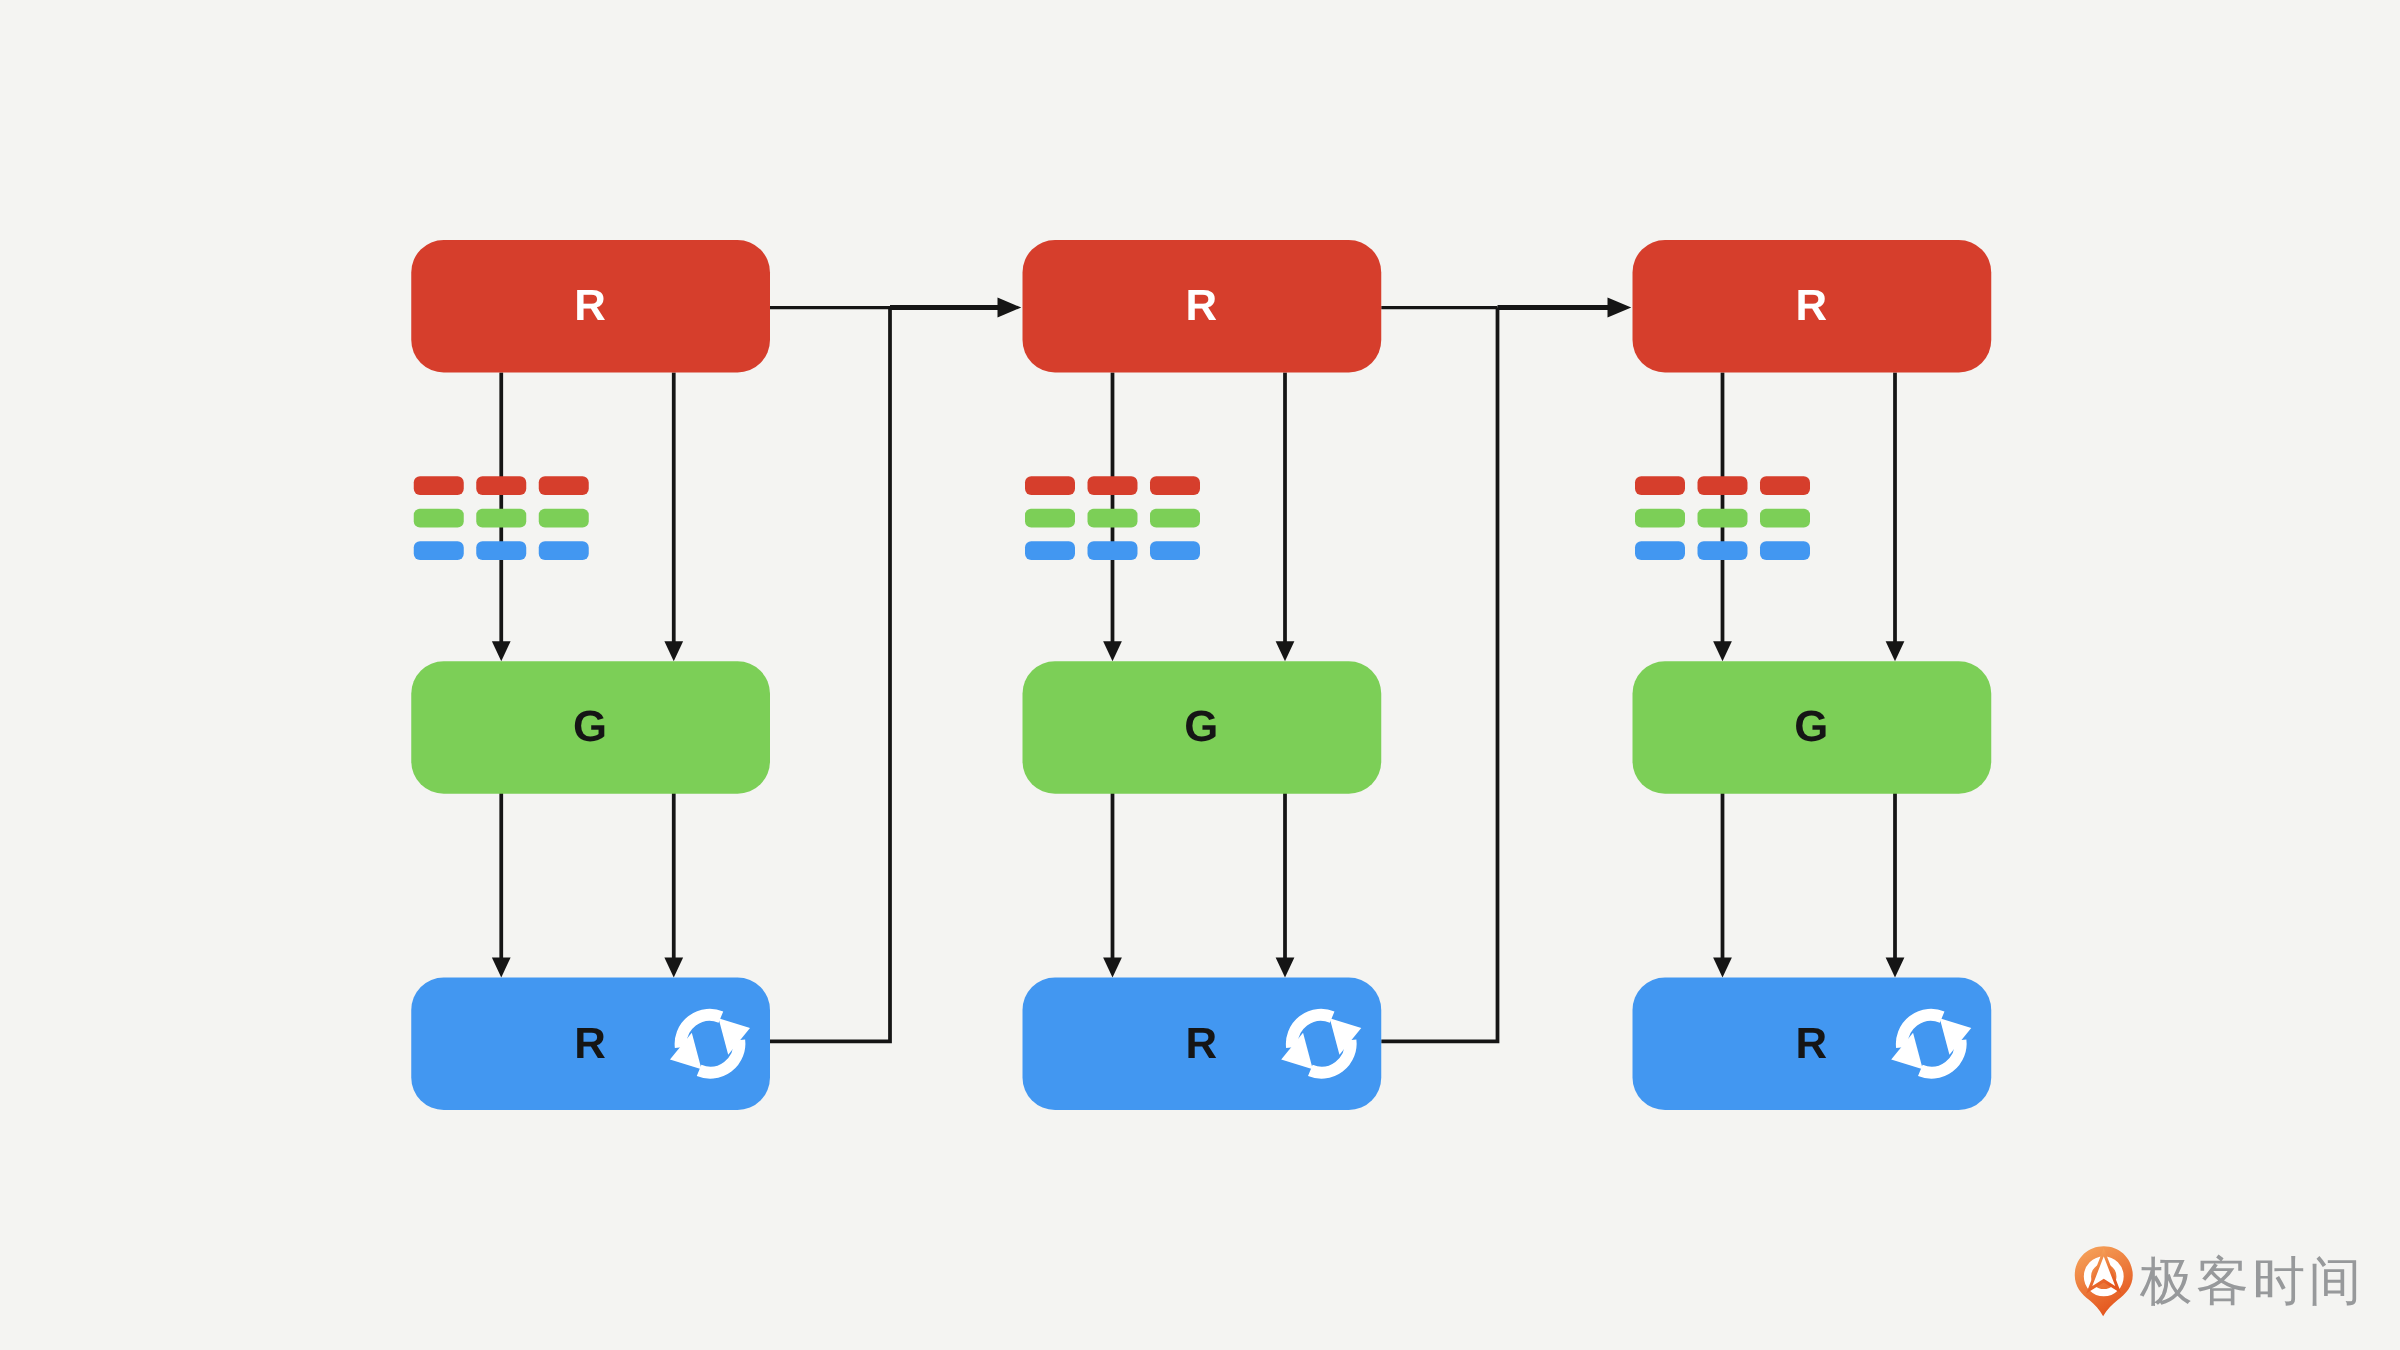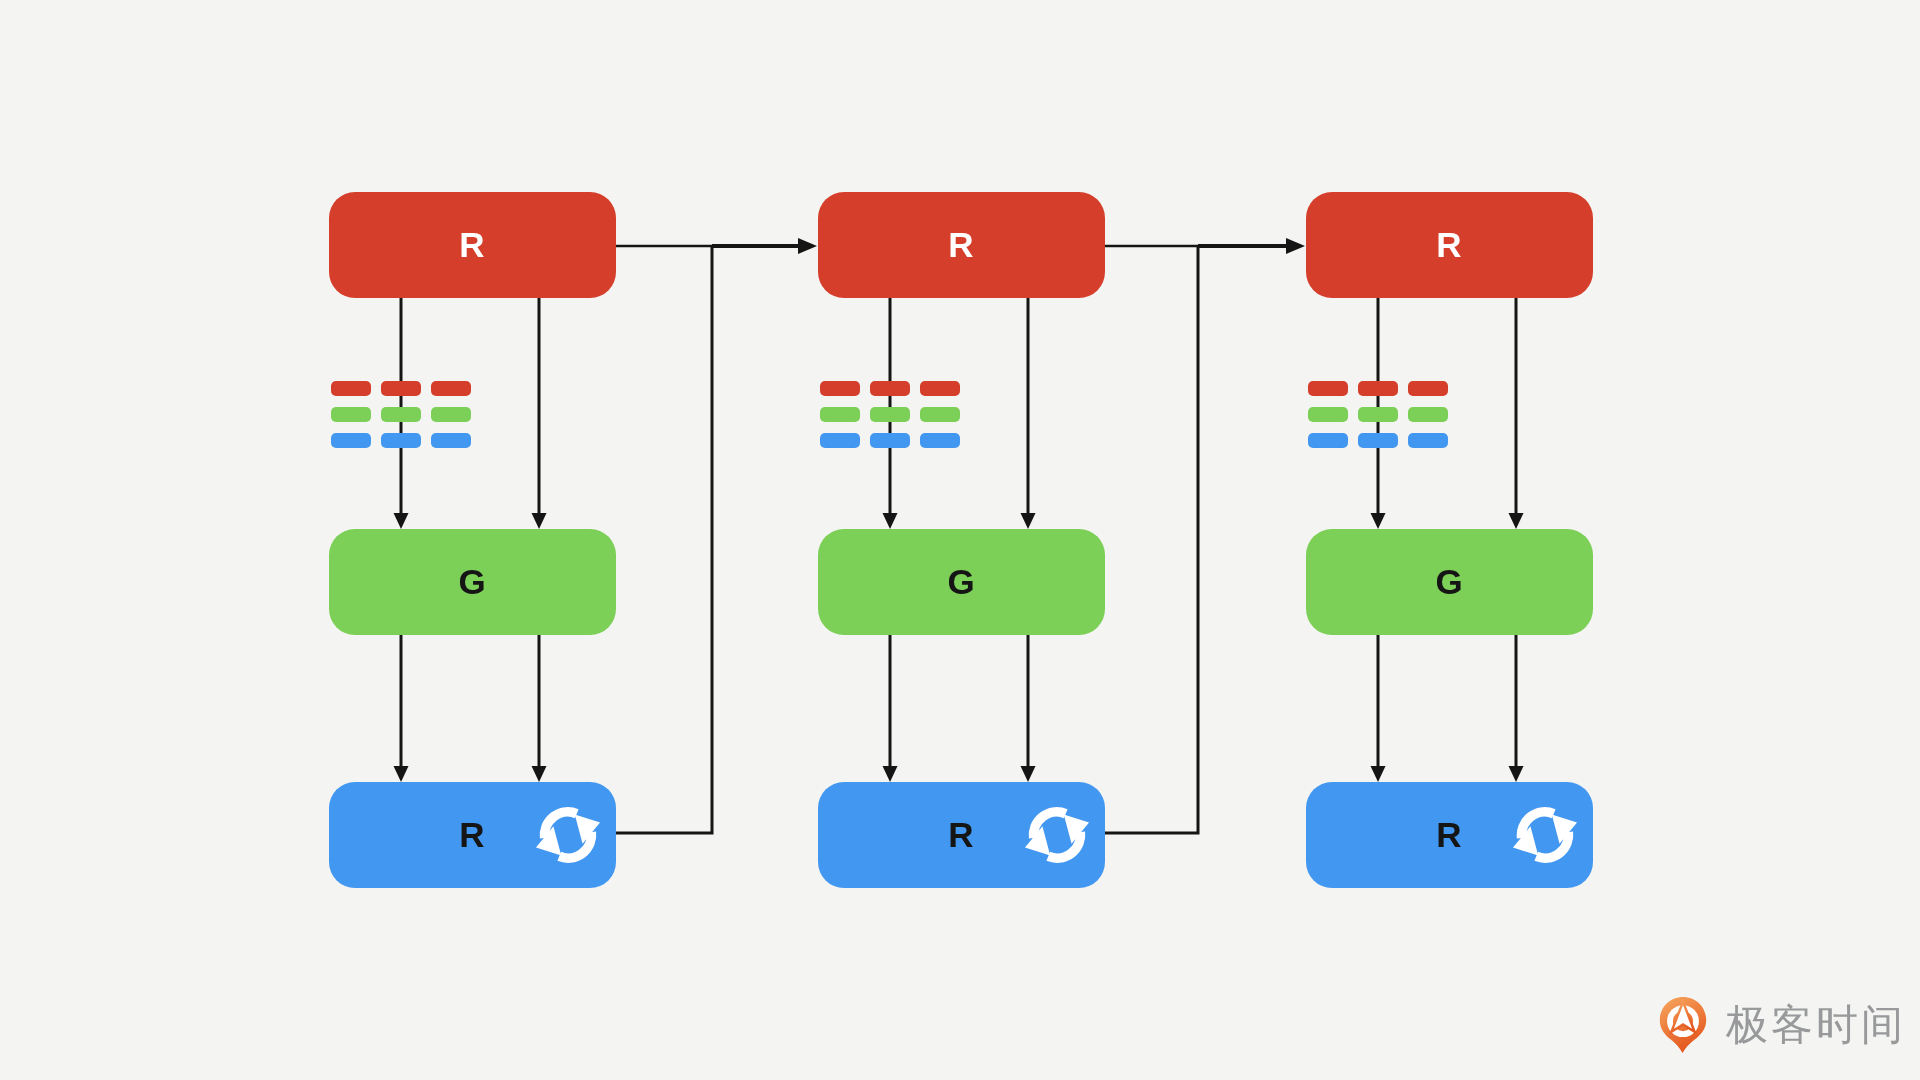--- a/index.html
+++ b/index.html
@@ -42,21 +42,21 @@
   .dash{width:40px;height:15px;border-radius:5px;display:block;}
 
   .sync{
     position:absolute;left:206px;top:50%;
     transform:translateY(-50%);
     width:66px;height:66px;
   }
 
   .logo{
     position:absolute;left:1654px;top:995px;
-    display:flex;align-items:center;gap:14px;justify-content:flex-end;
+    display:flex;align-items:center;justify-content:flex-end;
   }
   .logo-text{
     font-size:42px;
     color:var(--c-logo_text);
     letter-spacing:3px;
     line-height:1;
   }
 </style>
 </head>
 <body>

